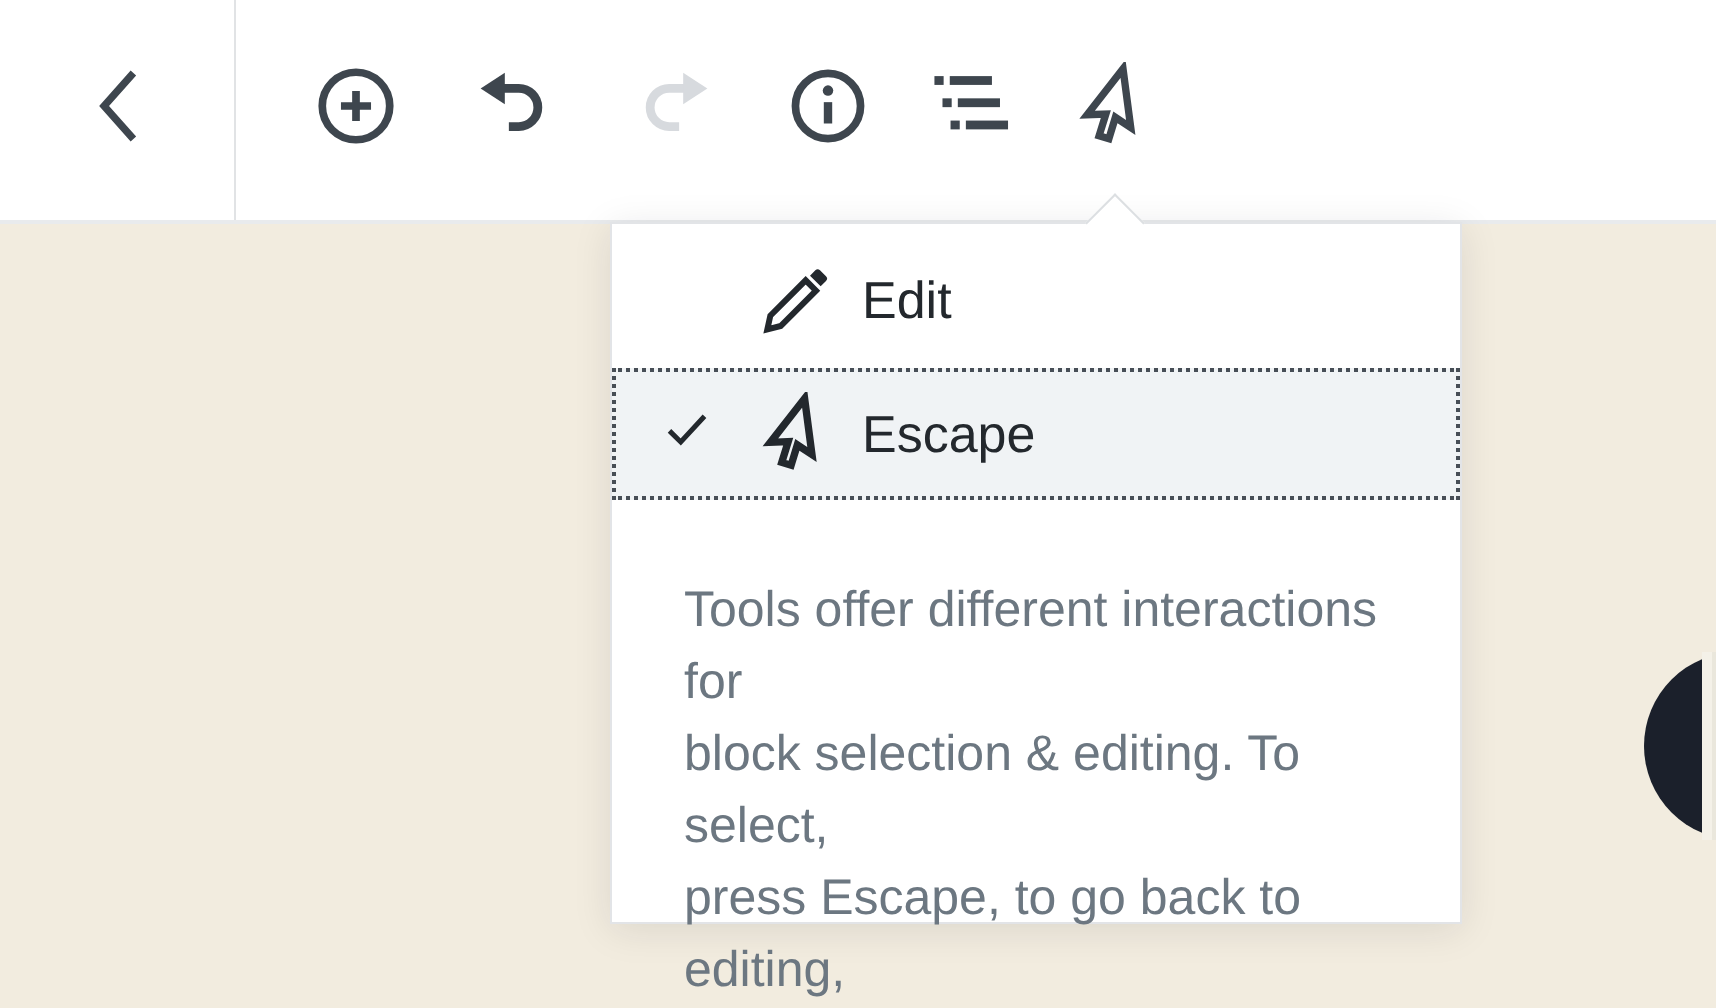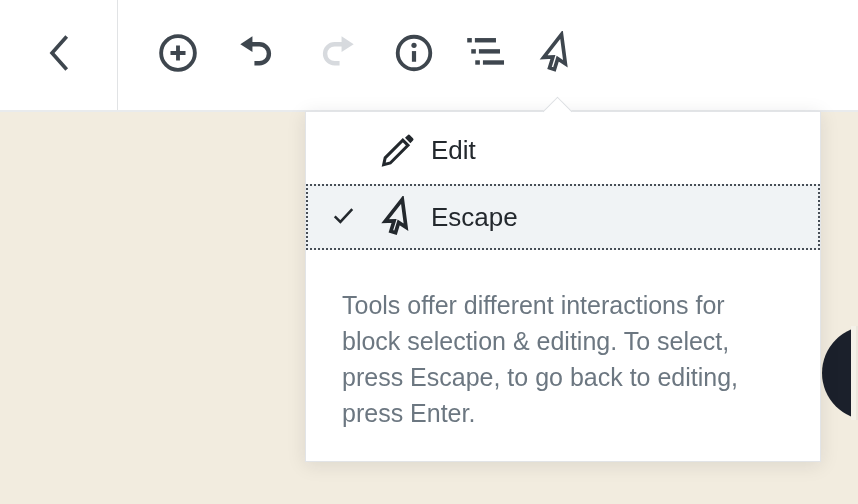--- a/index.html
+++ b/index.html
@@ -75,21 +75,21 @@
     left: 856px; top: 326px;
     width: 2px; height: 94px;
     background: #eae7dc;
     z-index: 2;
   }
 
   
   .popover {
     position: absolute;
     left: 305px; top: 111px;
-    width: 516px;
+    width: 426px;
     height: 351px;
     background: #ffffff;
     border: 1px solid #e2e4e7;
     box-sizing: border-box;
     box-shadow: 0 3px 18px rgba(25,30,35,0.10);
     z-index: 10;
   }
   .popover-caret {
     position: absolute;
     top: -11px;

